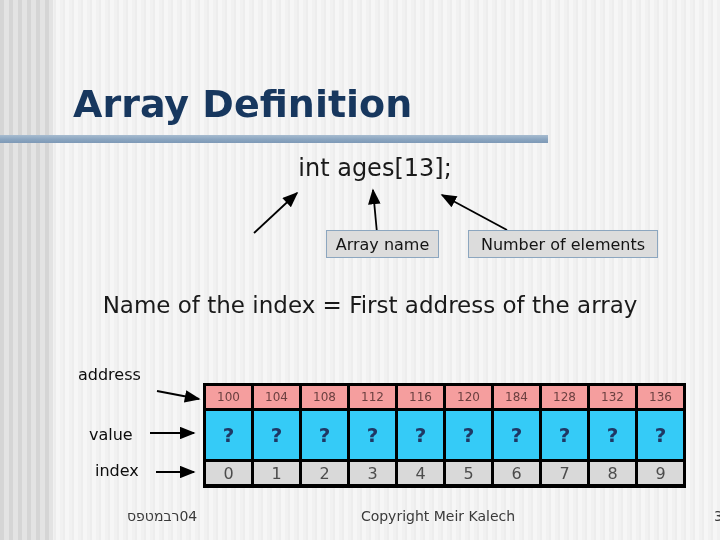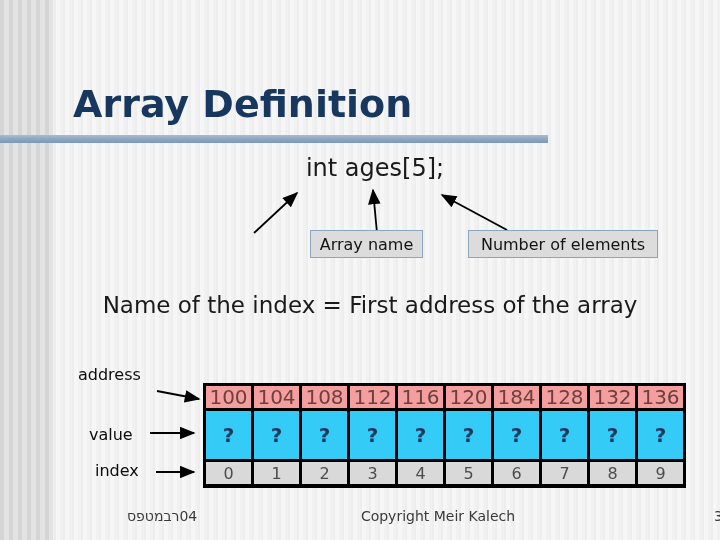--- a/index.html
+++ b/index.html
@@ -43,21 +43,21 @@
   .callout-box{
     position:absolute;top:230px;height:28px;
     box-sizing:border-box;
     background:#dcdcdc;
     border:1px solid #8ca6bf;
     display:flex;align-items:center;justify-content:center;
     font-size:16px;color:#141414;
     white-space:nowrap;
   }
   .box-elements{left:143px;width:147px;}
-  .box-name{left:310px;width:113px;}
+  .box-name{left:326px;width:113px;}
   .box-number{left:468px;width:190px;}
   .equality{
     position:absolute;left:20px;top:292px;width:700px;
     text-align:center;font-size:23px;color:#1a1a1a;
     white-space:nowrap;
   }
   .row-label{
     position:absolute;font-size:16px;color:#0d0d0d;white-space:nowrap;
   }
   .lbl-address{left:78px;top:365px;}
@@ -72,41 +72,41 @@
     display:flex;flex-direction:column;gap:3px;
   }
   .mem-row{display:grid;grid-template-columns:repeat(10,1fr);gap:3px;}
   .mem-row .cell{
     display:flex;align-items:center;justify-content:center;
     overflow:hidden;
   }
   .row-address{height:22px;}
   .row-value{height:48px;}
   .row-index{height:22px;}
-  .row-address .cell{background:#f59e9e;color:#6b4040;font-size:20px;}
+  .row-address .cell{background:#f59e9e;color:#6b4040;font-size:12px;}
   .row-value .cell{background:#35cbf7;color:#1f3864;font-size:20px;font-weight:bold;}
   .row-index .cell{background:#d9d9d9;color:#4c4c4c;font-size:16px;}
   .footer-item{
     position:absolute;top:508px;font-size:14px;color:#3a3a3a;white-space:nowrap;margin-left:28px;
   }
   .footer-date{left:99px;direction:ltr;unicode-bidi:bidi-override;}
   .footer-copy{left:410px;transform:translateX(-50%);}
   .footer-page{left:686px;}
 </style>
 </head>
 <body>
 
 <div id="slide">
 
   <div class="left-stripes"></div>
 
   <div class="title" style="color: rgb(23, 55, 94);">Array Definition</div>
   <div class="title-bar"></div>
 
-  <div class="declaration">int ages[5];</div>
+  <div class="declaration">int ages[13];</div>
 
   <svg class="arrows" viewBox="0 0 720 540" xmlns="http://www.w3.org/2000/svg">
     <defs>
       <marker id="ah" viewBox="0 0 10 8" refX="9" refY="4" markerWidth="9" markerHeight="7" orient="auto">
         <path d="M0,0 L10,4 L0,8 z" fill="#000"></path>
       </marker>
     </defs>
     <line x1="254" y1="233" x2="297" y2="193" stroke="#000" stroke-width="1.8" marker-end="url(#ah)"></line>
     <line x1="377" y1="233" x2="373" y2="190" stroke="#000" stroke-width="1.8" marker-end="url(#ah)"></line>
     <line x1="507" y1="230" x2="442" y2="195" stroke="#000" stroke-width="1.8" marker-end="url(#ah)"></line>

